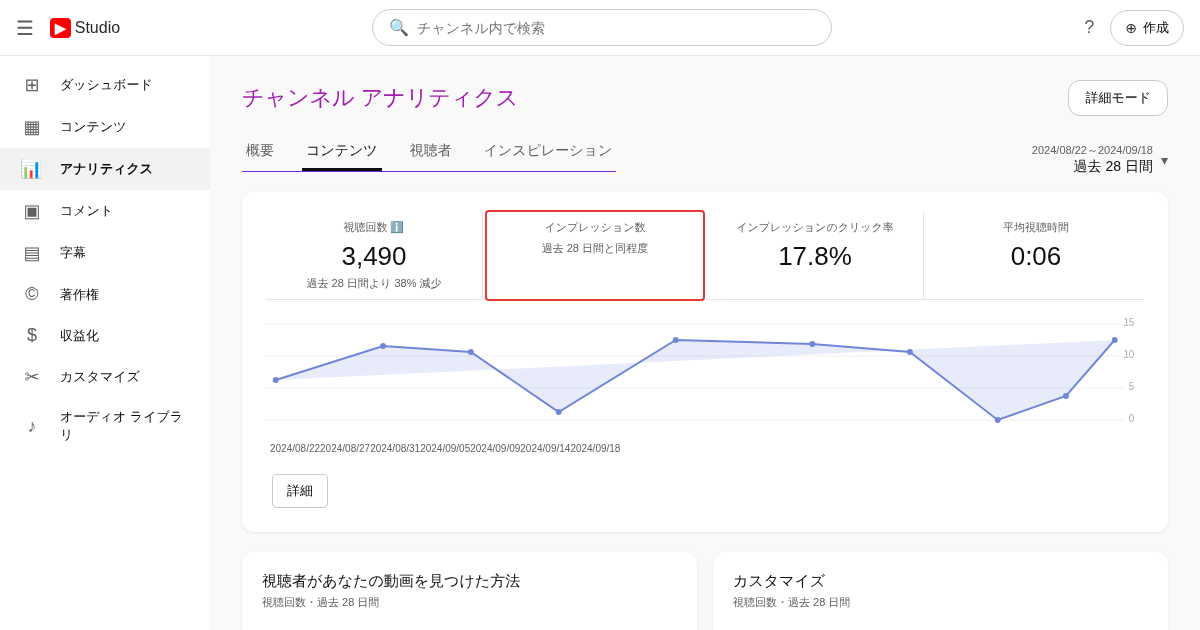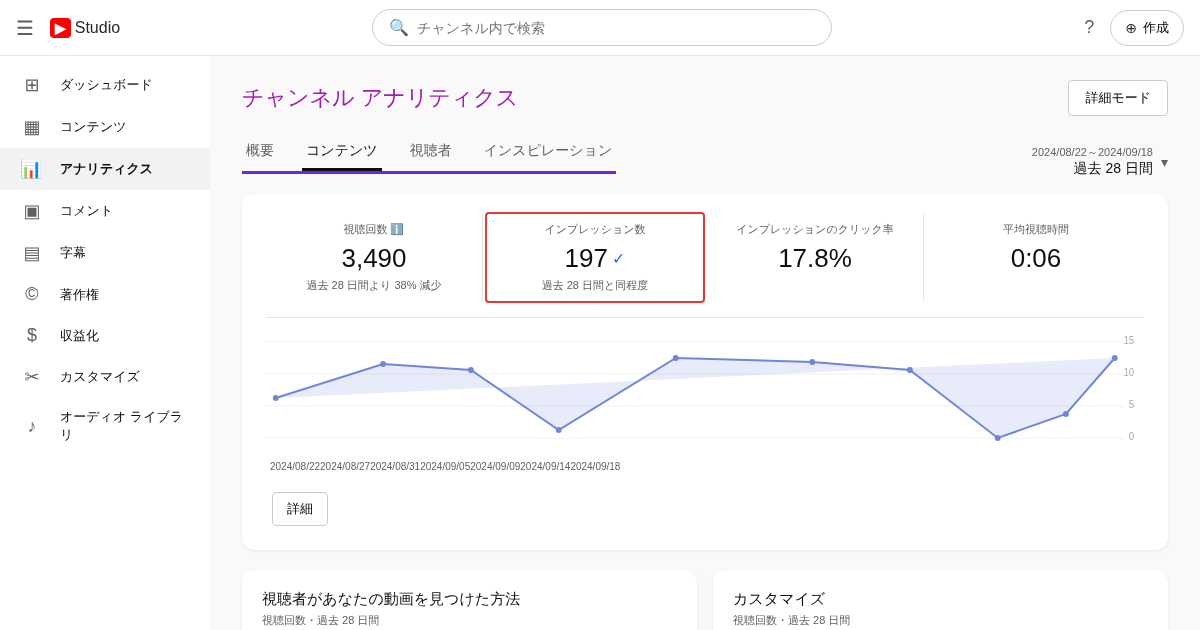--- a/index.html
+++ b/index.html
@@ -50,45 +50,45 @@
     .sidebar-item-icon { font-size: 18px; color: #606060; min-width: 24px; text-align: center; }
     .sidebar-item.active .sidebar-item-icon { color: #0f0f0f; }
 
     
     .main { flex: 1; padding: 24px 32px; background: #f9f9f9; min-height: calc(100vh - 56px); }
 
     
     .page-header { display: flex; justify-content: space-between; align-items: center; margin-bottom: 16px; }
     .page-title { font-size: 22px; font-weight: 400; color: #a21caf; }
     .detail-mode-btn {
-      border: 1px solid #ccc; border-radius: 4px; padding: 8px 16px;
+      border: 1px solid #ccc; border-radius: 12px; padding: 8px 16px;
       background: #fff; cursor: pointer; font-size: 13px; font-weight: 500;
     }
 
     
-    .tabs { display: flex; gap: 24px; border-bottom: 3px solid #6d28d9; margin-bottom: 20px; }
+    .tabs { display: flex; gap: 24px; border-bottom: 1px solid #6d28d9; margin-bottom: 20px; }
     .tab {
       padding: 10px 4px 8px; cursor: pointer; font-size: 14px;
       color: #606060; border-bottom: 3px solid transparent;
     }
     .tab.active { color: #0f0f0f; border-bottom-color: #0f0f0f; font-weight: 500; }
 
     
     .date-range { display: flex; align-items: center; justify-content: flex-end; gap: 8px; margin-bottom: 16px; cursor: pointer; }
     .date-range-text { text-align: right; }
     .date-range-period { font-size: 11px; color: #606060; }
     .date-range-label { font-size: 14px; font-weight: 500; }
     .chevron-down-icon { color: #606060; font-size: 14px; }
 
     
     .metrics-card {
       background: #fff; border-radius: 12px; padding: 20px 24px;
       box-shadow: 0 1px 3px rgba(0,0,0,0.08);
     }
-    .metrics-row { display: flex; gap: 4px; border-bottom: 1px solid #e5e5e5; padding-bottom: 16px; margin-bottom: 0; }
+    .metrics-row { display: flex; gap: 4px; border-bottom: 1px solid #e5e5e5; margin-bottom: 0; }
     .metric-item {
       flex: 1; text-align: center; padding: 8px 16px;
       border-right: 1px solid #e5e5e5;
     }
     .metric-item:last-child { border-right: none; }
     .metric-item.highlighted {
       border: 2px solid #e53935; border-radius: 4px;
       margin: -2px;
       position: relative;
     }
@@ -213,24 +213,20 @@
       <div class="metrics-row">
 
         <div class="metric-item" style="cursor:pointer;">
           <div class="metric-label">視聴回数 ℹ️</div>
           <div class="metric-value">3,490</div>
           <div class="metric-change">過去 28 日間より 38% 減少</div>
         </div>
 
         <div class="metric-item highlighted" style="cursor:pointer;">
           <div class="metric-label">インプレッション数</div>
-          <div class="metric-value">
-            197
-            <span class="metric-check">✓</span>
-          </div>
           <div class="metric-change">過去 28 日間と同程度</div>
         </div>
 
         <div class="metric-item" style="cursor:pointer;">
           <div class="metric-label">インプレッションのクリック率</div>
           <div class="metric-value">17.8%</div>
           <div class="metric-change"></div>
         </div>
 
         <div class="metric-item" style="cursor:pointer;">

